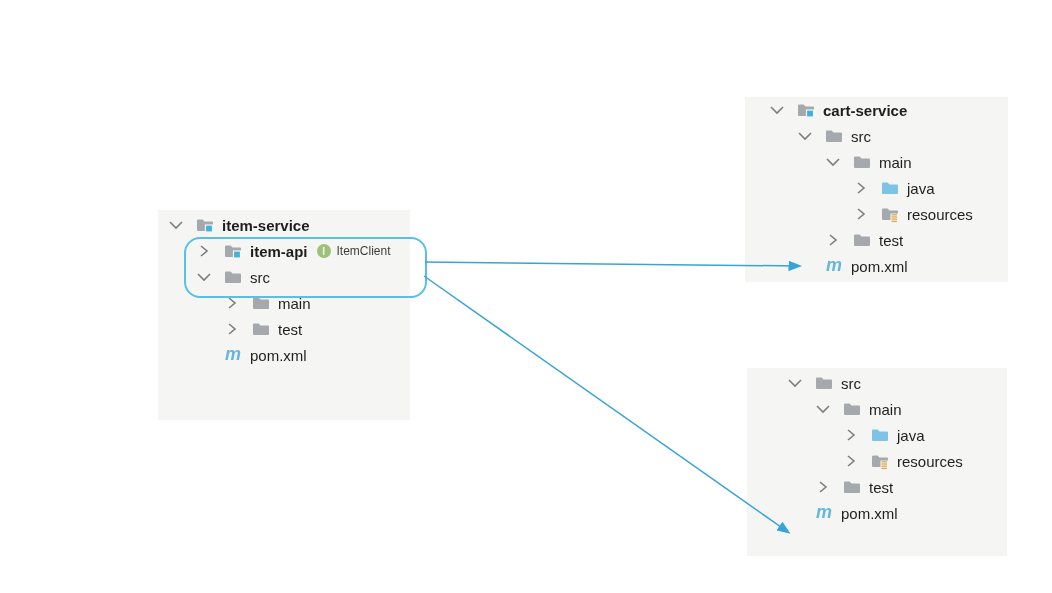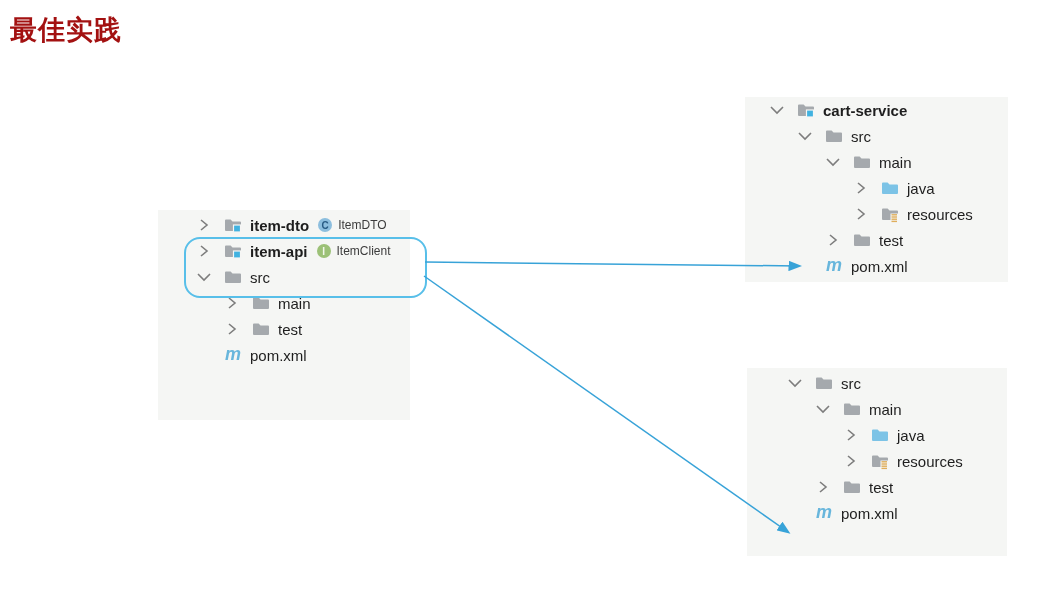--- a/index.html
+++ b/index.html
@@ -27,38 +27,35 @@
   .arrow-overlay{position:absolute;left:0;top:0;pointer-events:none;}
   #panel-item {left:158px;top:210px;width:252px;height:210px;padding:2px 0 0 8px;}
   #panel-cart {left:745px;top:97px; width:263px;height:185px;padding:0 0 0 22px;}
   #panel-order{left:747px;top:368px;width:260px;height:188px;padding:2px 0 0 10px;}
 </style>
 </head>
 <body>
 
 <div class="stage">
 
-  <div class="page-title">最佳实践</div>
 
   <div id="panel-item" class="tree-panel">
-      <div class="trow" style="padding-left: 28px;">
-        <span class="chev">
-          <svg width="20" height="16" viewBox="0 0 20 16">
-            <polyline points="7,3 13,8 7,13" fill="none" stroke="#7d7d7d" stroke-width="1.6"></polyline>
+      <div class="trow" style="padding-left: 0px;">
+        <span class="chev">
+          <svg width="20" height="16" viewBox="0 0 20 16">
+            <polyline points="4,5 10,11 16,5" fill="none" stroke="#7d7d7d" stroke-width="1.6"></polyline>
           </svg>
         </span>
         <span class="ficon">
           <svg width="18" height="16" viewBox="0 0 18 16">
             <path d="M1 3.6 a1 1 0 0 1 1-1 h4.6 l1.9 2 H16 a1 1 0 0 1 1 1 v7.4 a1 1 0 0 1 -1 1 H2 a1 1 0 0 1 -1-1 z" fill="#a5a9ad"></path>
             <rect x="9.5" y="8" width="7" height="7" fill="#41b2e0" stroke="#f5f6f4" stroke-width="1.2"></rect>
           </svg>
         </span>
-        <span class="lbl bold">item-dto</span>
-        <span class="tag-circle class">C</span>
-        <span class="tag-text">ItemDTO</span>
+        <span class="lbl bold">item-service</span>
       </div>
       <div class="trow" style="padding-left: 28px;">
         <span class="chev">
           <svg width="20" height="16" viewBox="0 0 20 16">
             <polyline points="7,3 13,8 7,13" fill="none" stroke="#7d7d7d" stroke-width="1.6"></polyline>
           </svg>
         </span>
         <span class="ficon">
           <svg width="18" height="16" viewBox="0 0 18 16">
             <path d="M1 3.6 a1 1 0 0 1 1-1 h4.6 l1.9 2 H16 a1 1 0 0 1 1 1 v7.4 a1 1 0 0 1 -1 1 H2 a1 1 0 0 1 -1-1 z" fill="#a5a9ad"></path>

